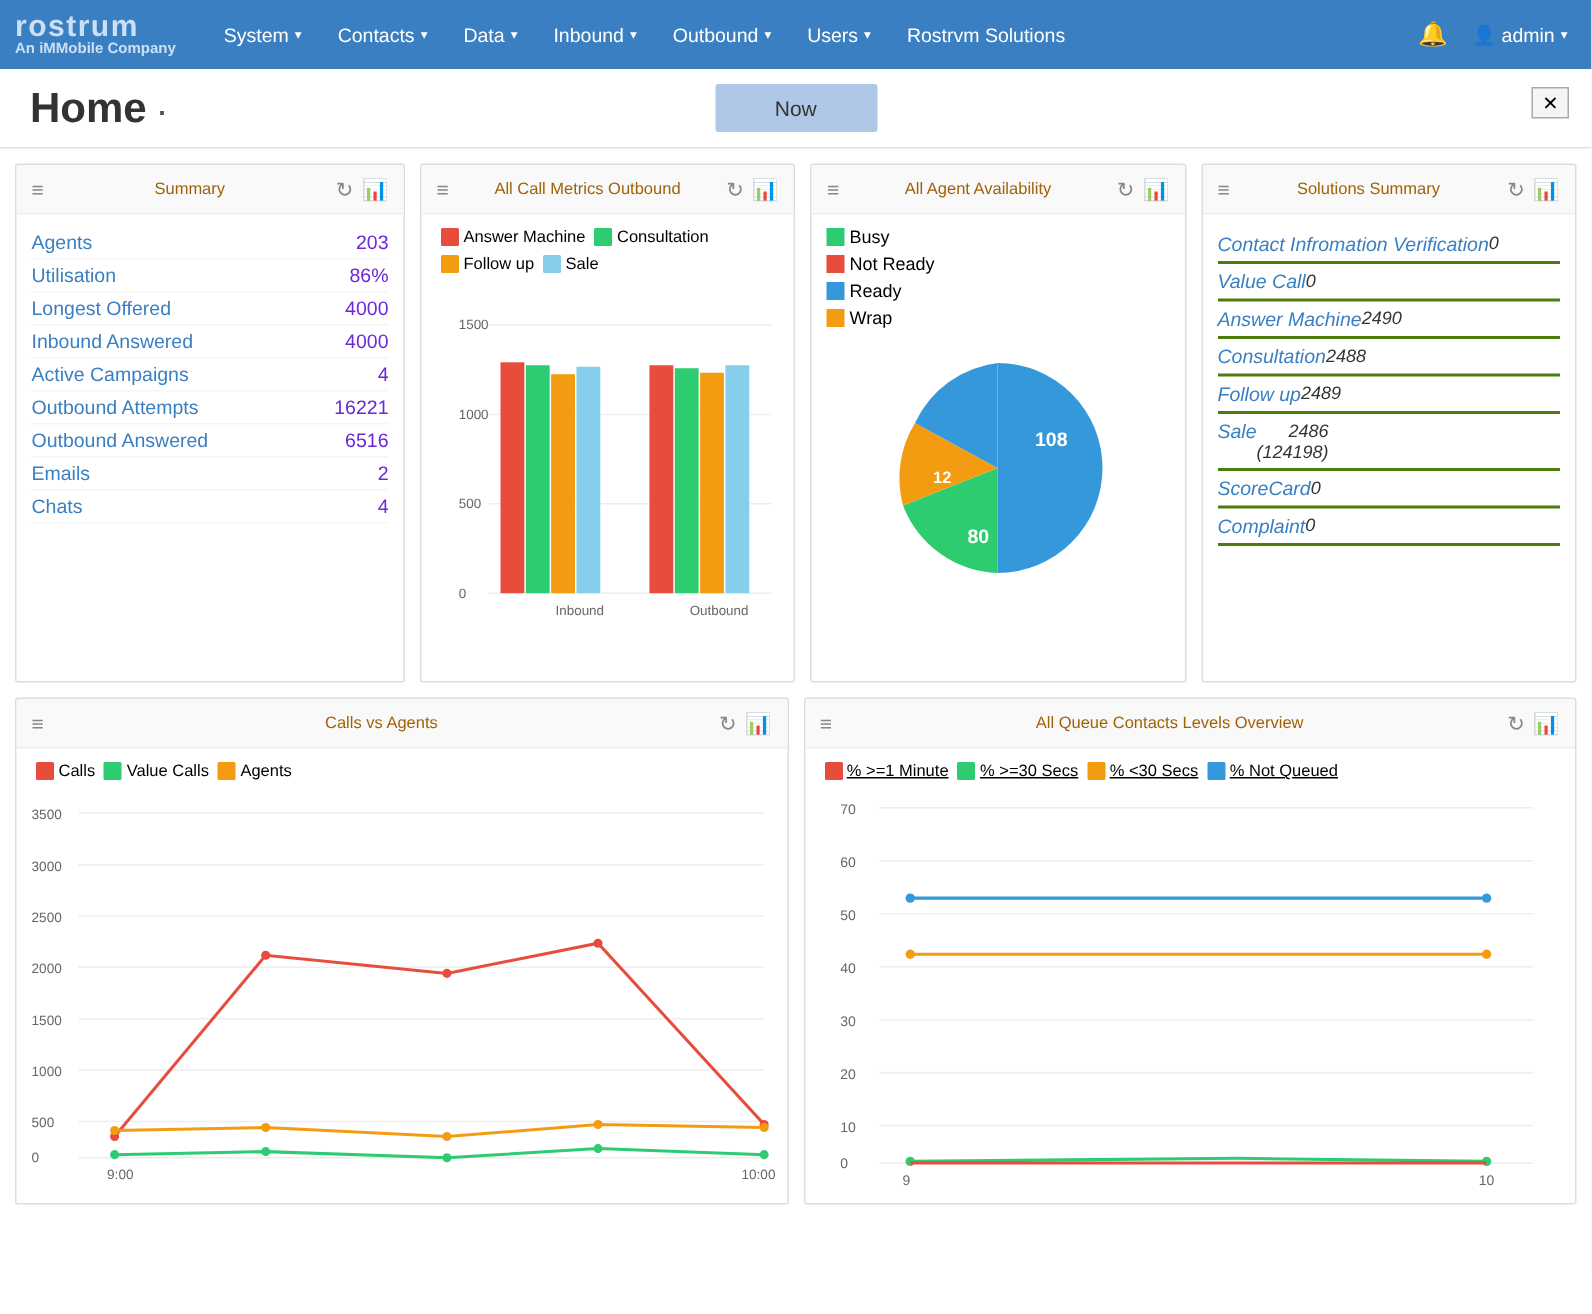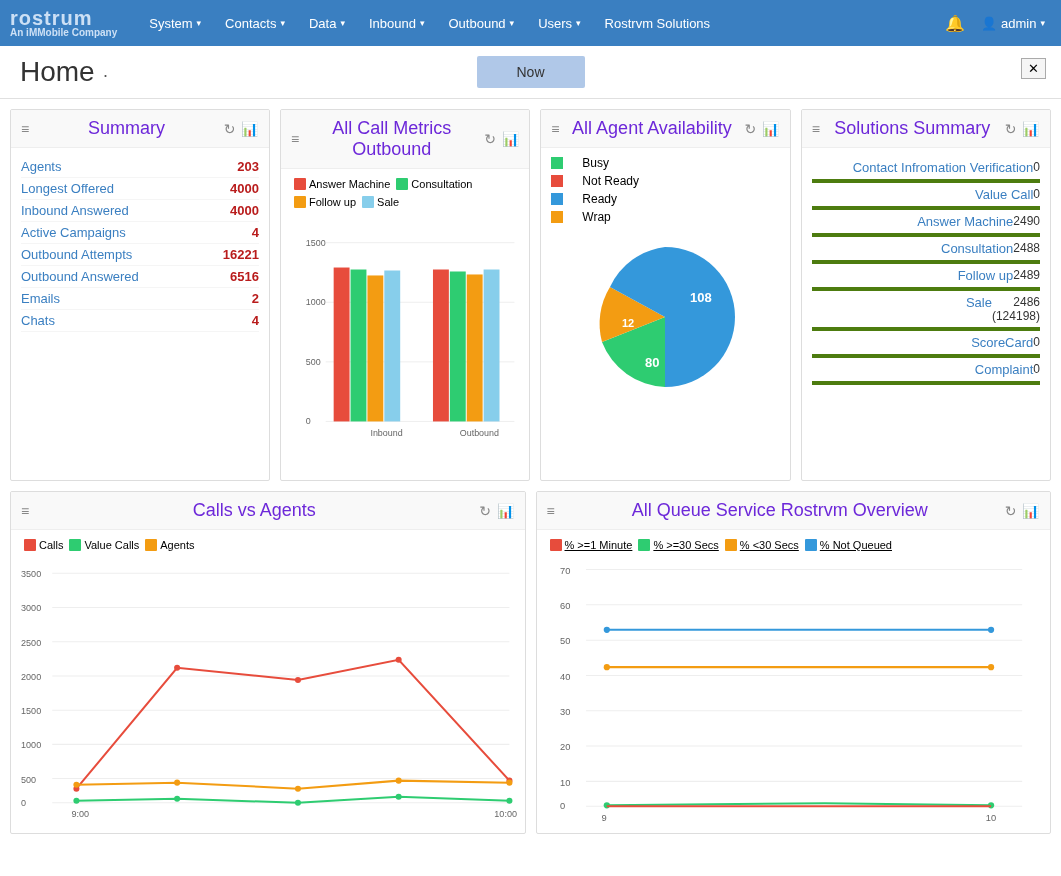--- a/index.html
+++ b/index.html
@@ -40,21 +40,21 @@
 
     
     .home-header {
       display: flex;
       align-items: center;
       padding: 10px 20px 10px 20px;
       background: #fff;
       border-bottom: 1px solid #e0e0e0;
       position: relative;
     }
-    .home-title { font-size: 28px; color: #333; font-weight: normal; text-align: right; }
+    .home-title { font-size: 28px; color: #333; font-weight: bold; text-align: right; }
     .home-title .arrow { font-size: 18px; color: #555; cursor: pointer; }
     .now-btn {
       background: #b0c8e8;
       color: #333;
       border: none;
       padding: 8px 40px;
       font-size: 14px;
       cursor: pointer;
       position: absolute;
       left: 50%;
@@ -87,64 +87,65 @@
     }
     .widget-header {
       display: flex;
       align-items: center;
       padding: 8px 10px;
       border-bottom: 1px solid #eee;
       background: #f9f9f9;
       gap: 6px;
     }
     .widget-title {
-      font-size: 18px;
+      font-size: 11px;
       font-weight: normal;
-      color: #6d28d9;
+      color: #a16207;
       flex: 1;
       text-align: center;
     }
     .widget-icon { color: #888; font-size: 14px; cursor: pointer; }
     .widget-body { padding: 8px 10px; }
 
     
     .summary-row {
       display: flex;
       justify-content: space-between;
       padding: 3px 0;
       border-bottom: 1px solid #f5f5f5;
     }
     .summary-label { color: #3a7fc1; cursor: pointer; }
-    .summary-value { color: #b91c1c; font-weight: bold; }
+    .summary-value { color: #6d28d9; font-weight: normal; }
     .bar-chart-svg { width: 100%; height: 260px; }
 
     
     .cat-row {
       display: flex;
-      justify-content: flex-end;
+      justify-content: flex-start;
       padding: 4px 0;
-      border-bottom: 4px solid #4d7c0f;
+      border-bottom: 2px solid #4d7c0f;
+      font-style: italic;
     }
     .cat-label { color: #3a7fc1; cursor: pointer; }
     .cat-value { color: #333; font-size: 12px; text-align: right; }
 
     
     .bottom-grid {
       display: grid;
       grid-template-columns: 1fr 1fr;
       gap: 10px;
       padding: 0 10px 10px 10px;
     }
 
     
     .legend { display: flex; flex-wrap: wrap; gap: 6px; padding: 4px 8px; }
     .legend-item { display: flex; align-items: center; gap: 3px; font-size: 11px; }
     .legend-dot { width: 12px; height: 12px; border-radius: 1px; }
     .av-legend { display: flex; flex-direction: column; gap: 4px; }
-    .av-legend-item { display: flex; align-items: center; gap: 19px; font-size: 12px; }
+    .av-legend-item { display: flex; align-items: center; gap: 3px; font-size: 12px; }
     .av-dot { width: 12px; height: 12px; }
   </style>
 </head>
 <body>
 
 <div class="navbar">
   <div class="logo">
     <span style="font-size:20px;font-weight:bold;letter-spacing:1px;">rostrum</span>
     <span>An iMMobile Company</span>
   </div>
@@ -179,20 +180,24 @@
         <span class="widget-title">Summary</span>
         <span class="widget-icon">↻</span>
         <span class="widget-icon">📊</span>
       </div>
       <div class="widget-body">
         <div class="summary-row">
           <span class="summary-label">Agents</span>
           <span class="summary-value">203</span>
         </div>
         <div class="summary-row">
+          <span class="summary-label">Utilisation</span>
+          <span class="summary-value">86%</span>
+        </div>
+        <div class="summary-row">
           <span class="summary-label">Longest Offered</span>
           <span class="summary-value">4000</span>
         </div>
         <div class="summary-row">
           <span class="summary-label">Inbound Answered</span>
           <span class="summary-value">4000</span>
         </div>
         <div class="summary-row">
           <span class="summary-label">Active Campaigns</span>
           <span class="summary-value">4</span>
@@ -430,21 +435,21 @@
 
           <text x="55" y="256" font-size="9" fill="#666">9:00</text>
           <text x="475" y="256" font-size="9" fill="#666">10:00</text>
         </svg>
       </div>
     </div>
 
     <div class="widget">
       <div class="widget-header">
         <span class="widget-icon">≡</span>
-        <span class="widget-title">All Queue Service Rostrvm Overview</span>
+        <span class="widget-title">All Queue Contacts Levels Overview</span>
         <span class="widget-icon">↻</span>
         <span class="widget-icon">📊</span>
       </div>
       <div class="widget-body" style="padding:5px;text-decoration:underline;">
         <div class="legend">
           <div class="legend-item">
               <div class="legend-dot" style="background:#e74c3c;"></div>
               <span>% &gt;=1 Minute</span>
             </div>
           <div class="legend-item">

